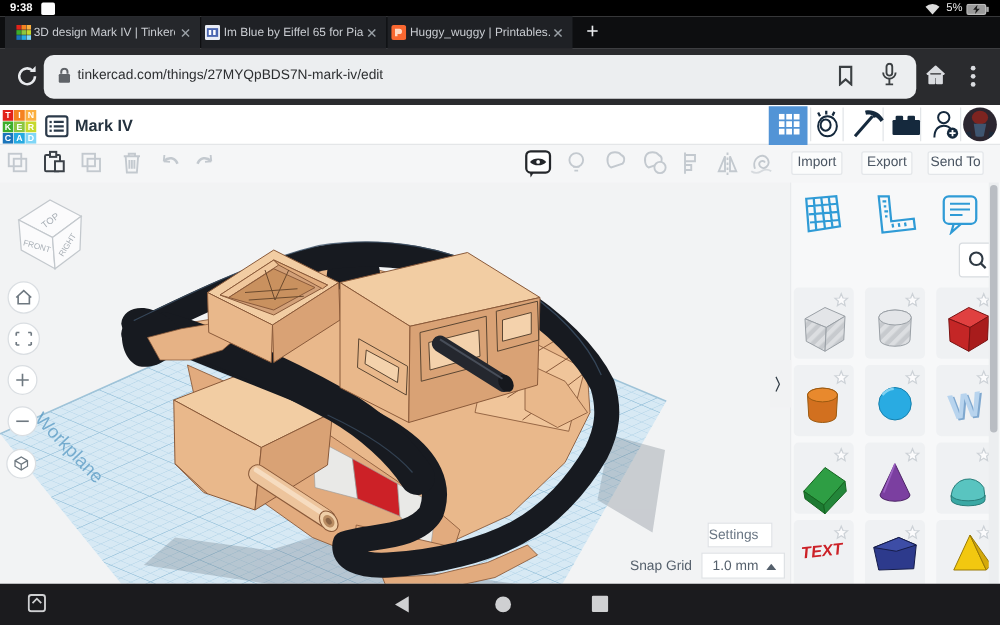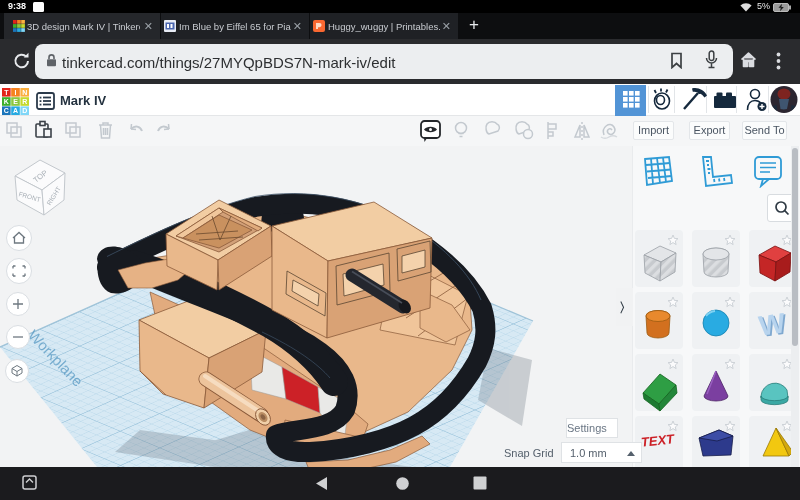--- a/index.html
+++ b/index.html
@@ -13,41 +13,41 @@
   #pct { left:757px; top:1px; font-size:9px; color:#e8e8e8; }
   
   #tabbar { left:0; top:13px; width:800px; height:26px; background:#0d0e10; }
   .tab { position:absolute; top:0px; height:26px; background:#1f2125; color:#c9ccd1; font-size:9.5px; }
   .tab .ttl { position:absolute; top:8px; white-space:nowrap; overflow:hidden; }
   .tab .tx { position:absolute; top:7px; color:#9aa0a6; font-size:11px; }
   .fav { position:absolute; left:9px; top:7px; width:12px; height:12px; }
   
   #urlrow { left:0; top:39px; width:800px; height:45px; background:#2a2b2e; }
   #pill { left:35px; top:5px; width:698px; height:35px; background:#eceef0; border-radius:8px; }
-  #urltext { left:62px; top:15px; font-size:15px; color:#2d2f31; }
+  #urltext { left:62px; top:15px; font-size:11px; color:#2d2f31; }
   
   #tkhead { left:0; top:84px; width:800px; height:32px; background:#ffffff; border-bottom:1px solid #e4e6e8; }
   #markiv { left:60px; top:93px; font-size:13px; font-weight:bold; color:#24323f; }
   
   #toolbar { left:0; top:116px; width:800px; height:30px; background:#f5f6f7; }
   .tbtn { position:absolute; background:#fbfcfc; border:1px solid #e3e6e9; border-radius:2px; color:#4a5562; font-size:11px; text-align:center; }
   
   #rpanel { left:632px; top:146px; width:168px; height:321px; background:#f7f8f9; border-left:1px solid #e9ebed; }
   #selbox { position:absolute; left:4px; top:48px; width:130px; height:28px; background:#fff; border:1px solid #d8dce0; border-radius:3px; }
   #selbox span { position:absolute; left:9px; top:7px; font-size:12px; color:#3c4550; }
   #srchbox { position:absolute; left:134px; top:48px; width:30px; height:28px; background:#fff; border:1px solid #d8dce0; border-radius:3px; }
   .cell { position:absolute; width:48px; height:57px; background:#eff1f3; border-radius:4px; }
   #scrolltrack { position:absolute; left:158px; top:0px; width:8px; height:321px; background:#eceef0; }
   #scrollthumb { position:absolute; left:159px; top:2px; width:6px; height:198px; background:#b9bdc3; border-radius:3px; }
   #collapse { left:616px; top:288px; width:17px; height:38px; background:#f1f2f3; }
   #chev { position:absolute; left:3px; top:11px; font-size:13px; color:#2f3a44; font-weight:bold; }
   
   #settings { left:566px; top:418px; width:52px; height:20px; background:#fff; border:1px solid #dfe2e5; color:#6a7684; font-size:11px; line-height:18px; }
   #snapl { left:504px; top:447px; font-size:11px; color:#55606c; }
-  #snapd { left:561px; top:442px; width:81px; height:21px; background:#fff; border:1px solid #dfe2e5; color:#55606c; font-size:11px; }
+  #snapd { left:561px; top:442px; width:67px; height:21px; background:#fff; border:1px solid #dfe2e5; color:#55606c; font-size:11px; }
   
   #navbar { left:0; top:467px; width:800px; height:33px; background:#1b1b1e; }
 </style>
 </head>
 <body>
 <div id="app">
 
   <div class="abs" id="status"></div>
   <div class="abs" id="clock">9:38</div>
   <div class="abs" id="shot"></div>

